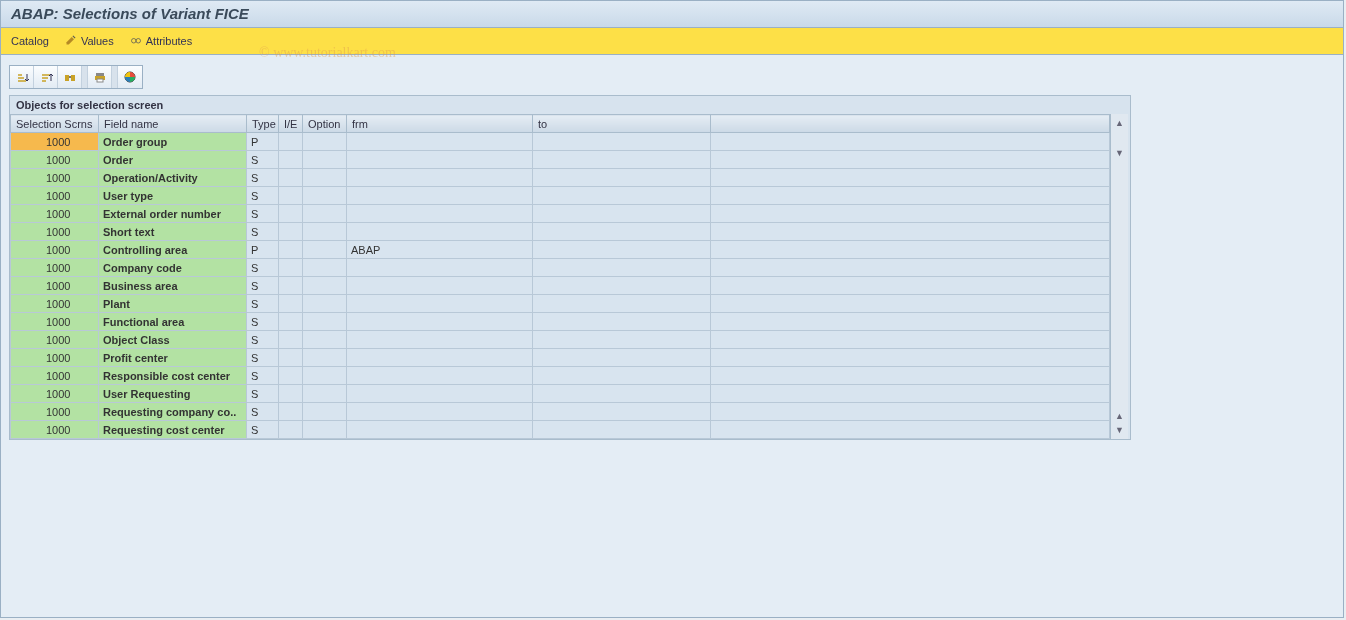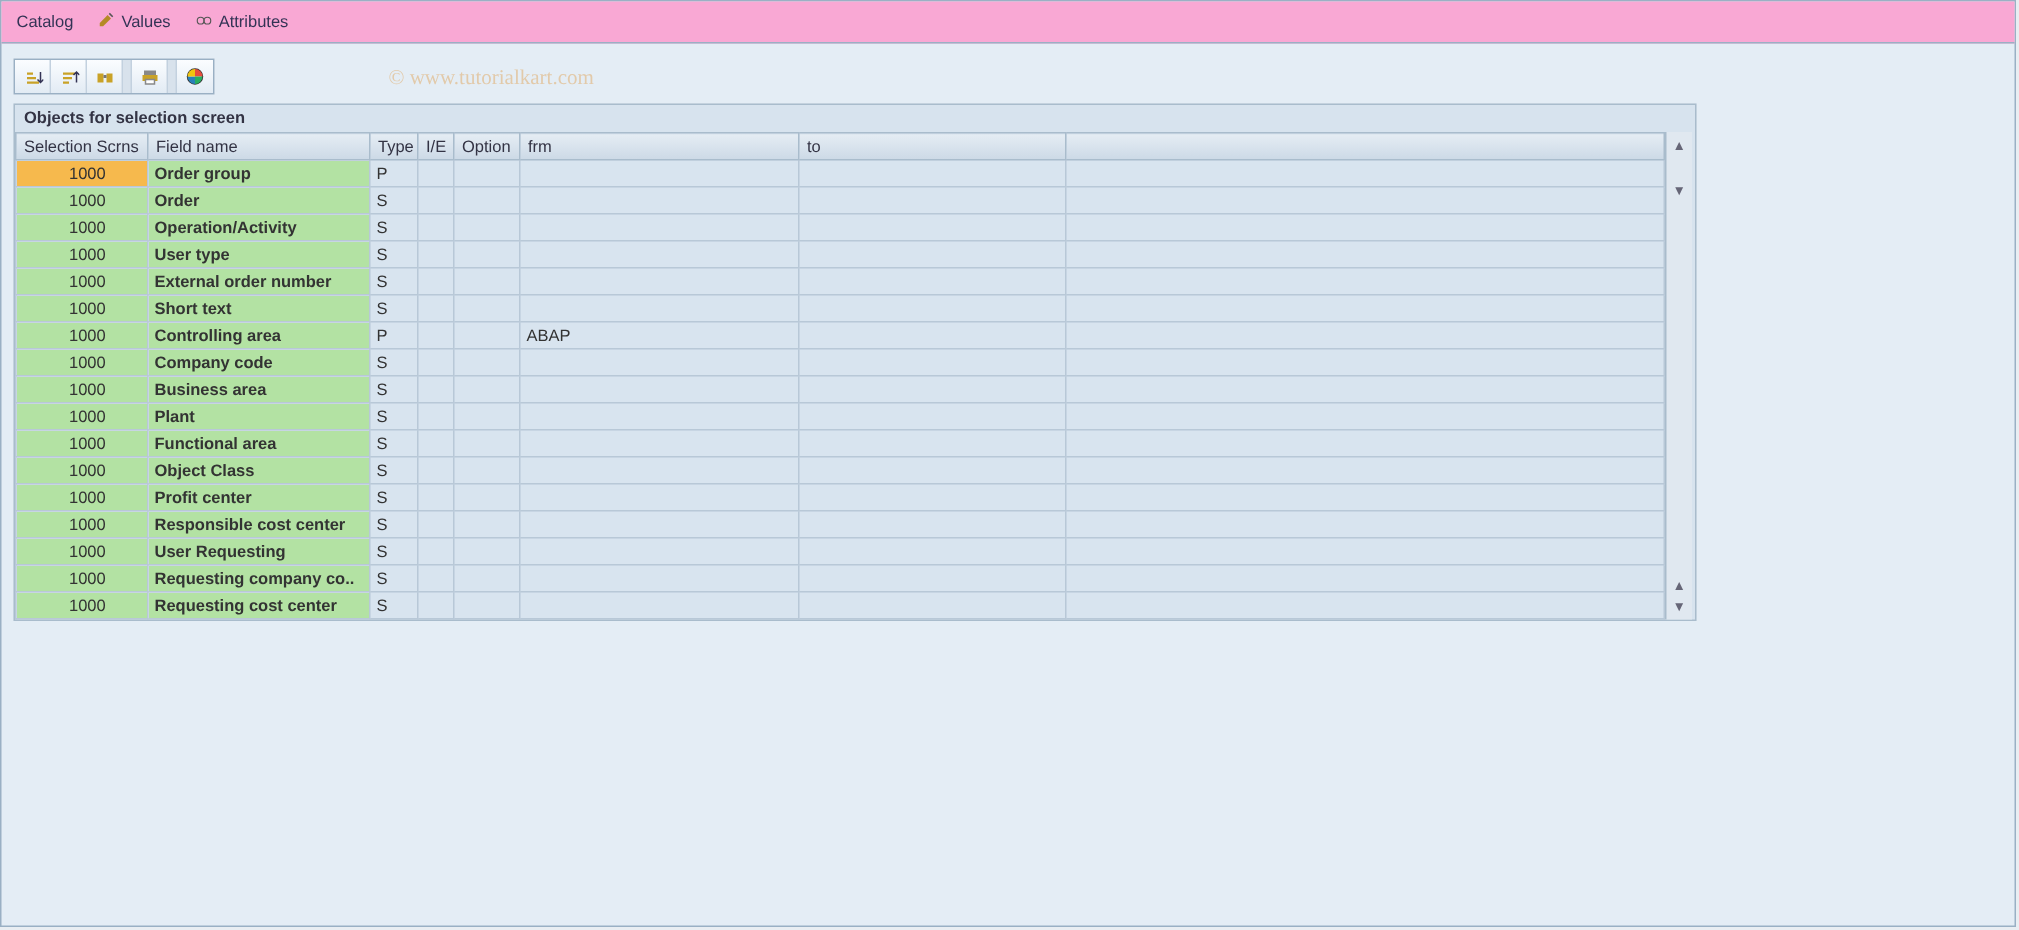--- a/index.html
+++ b/index.html
@@ -27,21 +27,21 @@
     border-bottom: 1px solid #9ab0c4;
     padding: 4px 10px 5px 10px;
     font-style: italic;
     font-weight: bold;
     font-size: 15px;
     color: #3a4a5a;
     display: flex;
     align-items: center;
   }
   .toolbar-row {
-    background: #f9a8d4;
+    background: #fde047;
     border-bottom: 1px solid #9ab0c4;
     padding: 6px 10px;
     display: flex;
     gap: 16px;
     align-items: center;
     font-size: 11px;
     color: #335;
   }
   .toolbar-item {
     display: flex;
@@ -153,20 +153,23 @@
   .spacer2 { flex: 16; }
 
   
   .pencil-icon svg { width: 12px; height: 12px; }
   .link-icon svg   { width: 12px; height: 12px; }
 </style>
 </head>
 <body>
 <div class="frame">
 
+  <div class="titlebar">
+    <span>ABAP: Selections of Variant FICE</span>
+  </div>
 
   <div class="toolbar-row">
     <div class="toolbar-item">
       <span>Catalog</span>
     </div>
     <div class="toolbar-item">
       <span class="pencil-icon">
         <svg viewBox="0 0 16 16">
             <path fill="#b58a25" d="M2 11l7-7 3 3-7 7H2v-3z"></path>
             <path fill="#555" d="M10 3l1-1 3 3-1 1z"></path>

